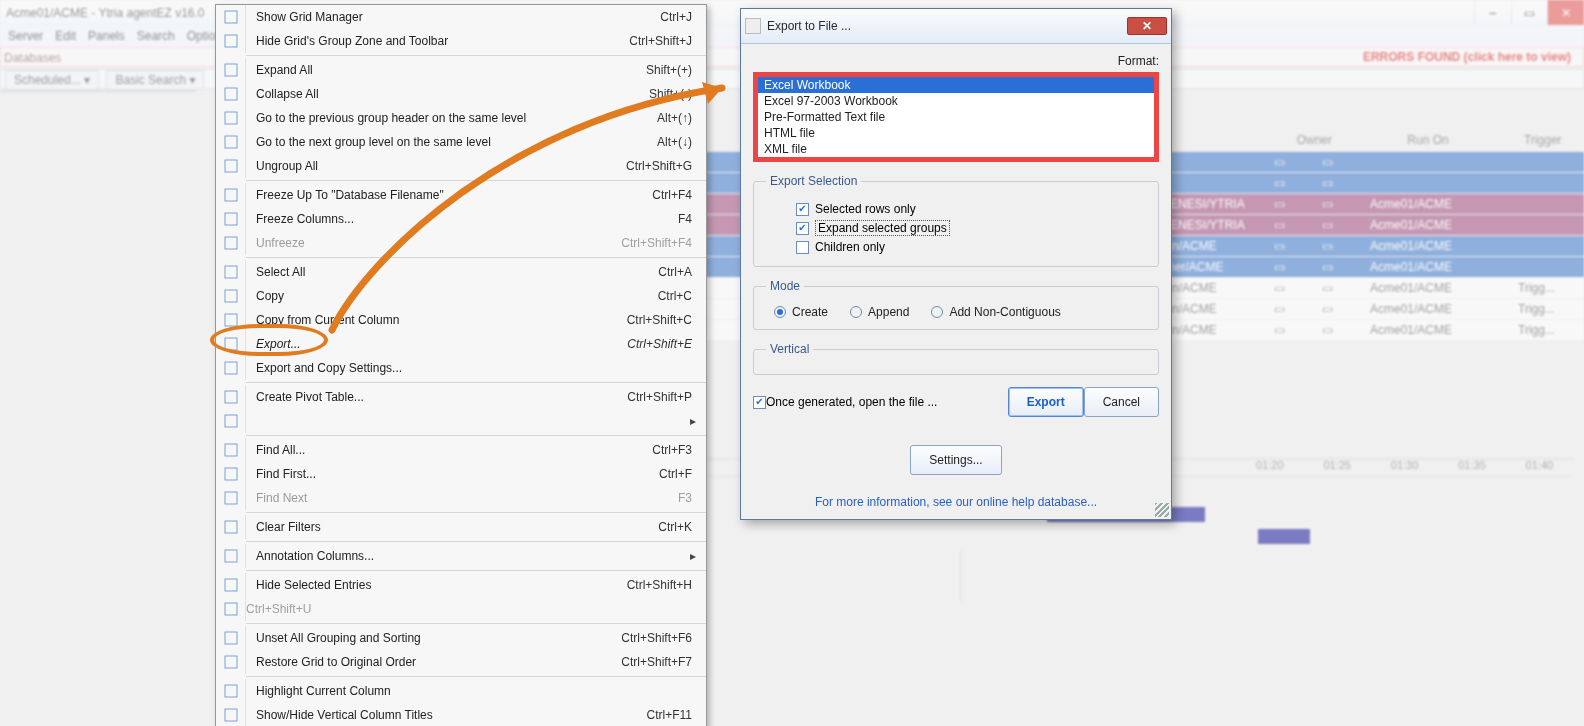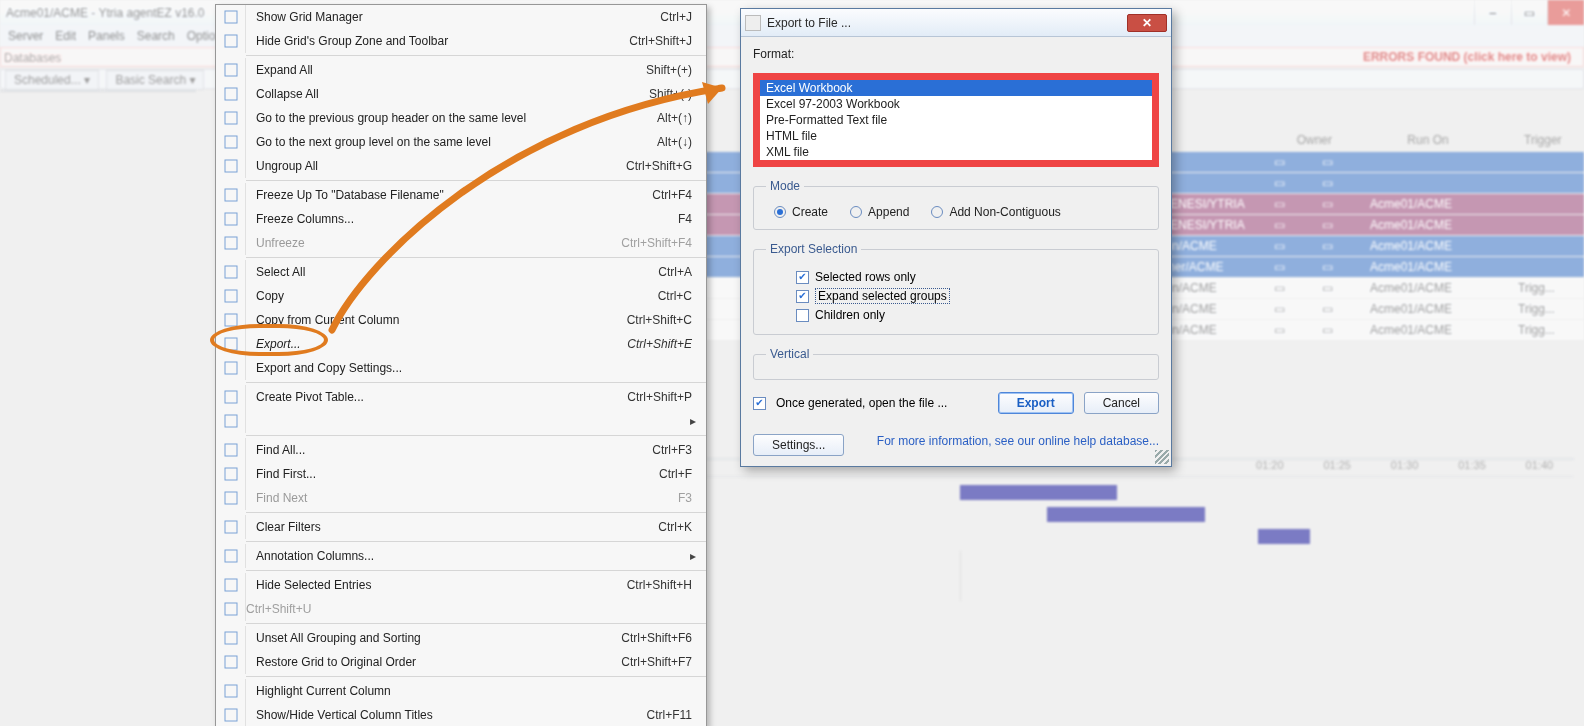--- a/index.html
+++ b/index.html
@@ -61,47 +61,47 @@
   .sub-arrow { position:absolute; right:10px; color:#444; }
   .export-circle { position:absolute; width:118px; height:32px; border:4px solid #e07b1f; border-radius:50%/60%; left:-6px; top:-8px; pointer-events:none; }
   .ctxrow.exportrow { position:relative;font-style:italic; }
 
   
   .arrow-svg { position:absolute; left:326px; top:80px; width:410px; height:260px; z-index:60; pointer-events:none; }
 
   
   .dlg { position:absolute; left:740px; top:8px; width:432px; background:#f0f0f0;
     border:1px solid #5a7aa0; box-shadow:4px 4px 10px rgba(0,0,0,.3); z-index:70; }
-  .dlg-title { height:28px; background:linear-gradient(#fbfcfe,#e2ecf7);
+  .dlg-title { height:35px; background:linear-gradient(#fbfcfe,#e2ecf7);
     display:flex; align-items:center; padding:0 4px; border-bottom:1px solid #b7c5d6; }
   .dlg-title .ticon { width:16px; height:16px; background:#eee; border:1px solid #bbb; margin-right:6px; }
   .dlg-title .tt { flex:1; color:#2a2a2a; }
   .dlg-close { width:40px; height:18px; background:#c94f44; color:#fff; display:flex; align-items:center; justify-content:center; border:1px solid #a03028; border-radius:2px; font-weight:700; }
   .dlg-body { padding:10px 12px 10px 12px; }
-  .fmt-label { color:#222; margin-bottom:12px; }
-  .fmt-list { border:7px solid #ef4444; background:#fff; }
+  .fmt-label { color:#222; margin-bottom:4px;text-align:right; }
+  .fmt-list { border:5px solid #ef4444; background:#fff; }
   .fmt-item { padding:1px 6px; color:#222; }
   .fmt-item.sel { background:#2a6fd6; color:#fff; }
   fieldset.fs { border:1px solid #c9ccd2; border-radius:3px; margin-top:12px; padding:10px 12px 8px 12px; }
   fieldset.fs legend { color:#3a5a8f; padding:0 4px; }
   .chk-row { display:flex; align-items:center; gap:6px; margin:4px 0 4px 30px; }
   .chk { width:13px; height:13px; border:1px solid #6a8cc0; background:#fff; display:inline-flex; align-items:center; justify-content:center; color:#2a6fd6; font-size:10px; line-height:10px; }
   .chk.on::before { content:"✔"; }
   .rad-row { display:flex; align-items:center; gap:22px; margin:2px 0 2px 8px; }
   .rad { width:12px; height:12px; border:1px solid #6a8cc0; border-radius:50%; display:inline-flex; align-items:center; justify-content:center; margin-right:6px; }
   .rad.on::before { content:""; width:6px; height:6px; border-radius:50%; background:#2a6fd6; display:block; }
   .rad-lbl { display:inline-flex; align-items:center; color:#222; }
   .rad-lbl.dis { color:#9c9c9c; }
   .rad.dis { border-color:#c0c0c0; }
   .dotted { border:1px dotted #3a5a8f; padding:0 2px; }
-  .dlg-actions { display:flex; align-items:center; margin-top:12px; gap:10px; }
-  .btn { height:22px; padding:0 18px; border:1px solid #8aa3c6; background:linear-gradient(#fdfdfe,#e7eef8); border-radius:3px; color:#222; display:inline-flex; align-items:center; }
+  .dlg-actions { display:flex; align-items:center; margin-top:12px; }
+  .btn { height:30px; padding:0 18px; border:1px solid #8aa3c6; background:linear-gradient(#fdfdfe,#e7eef8); border-radius:3px; color:#222; display:inline-flex; align-items:center; }
   .btn.primary { border-color:#4f86d9; box-shadow:0 0 0 1px #9ec2f3 inset; color:#063; color:#0a3; color:#222; }
   .btn.primary .bl { color:#1a5fc4; font-weight:600; }
-  .helprow { display:flex; align-items:flex-start; margin-top:20px; gap:10px; }
+  .helprow { display:flex; align-items:center; margin-top:28px; gap:10px;flex-direction:column; }
   .help-link { color:#2a5fc4; }
   .resize-grip { position:absolute; right:2px; bottom:2px; width:14px; height:14px;
     background:repeating-linear-gradient(135deg,#9aa 0 2px,transparent 2px 4px); }
 
   
   .winctrl { position:absolute; top:0; right:0; width:110px; height:25px; display:flex; }
   .winctrl div { flex:1; border-left:1px solid #ccc; display:flex; align-items:center; justify-content:center; }
   .winctrl .x { background:#d9534f; color:#fff; }
 
 </style>
@@ -524,56 +524,56 @@
   </div>
   <div class="dlg-body">
     <div class="fmt-label">Format:</div>
     <div class="fmt-list" id="fmt-list">
         <div class="fmt-item sel">Excel Workbook</div>
         <div class="fmt-item">Excel 97-2003 Workbook</div>
         <div class="fmt-item">Pre-Formatted Text file</div>
         <div class="fmt-item">HTML file</div>
         <div class="fmt-item">XML file</div>
       </div>
+
+    <fieldset class="fs">
+      <legend>Export Selection</legend>
+      <div class="chk-row">
+        <span class="chk on"></span>
+        <span>Selected rows only</span>
+      </div>
+      <div class="chk-row">
+        <span class="chk on"></span>
+        <span class="dotted">Expand selected groups</span>
+      </div>
+      <div class="chk-row">
+        <span class="chk"></span>
+        <span>Children only</span>
+      </div>
+    </fieldset>
 
     <fieldset class="fs">
       <legend>Mode</legend>
       <div class="rad-row">
         <span class="rad-lbl">
             <span class="rad on"></span>
             <span>Create</span>
           </span>
         <span class="rad-lbl">
             <span class="rad"></span>
             <span>Append</span>
           </span>
         <span class="rad-lbl">
             <span class="rad"></span>
             <span>Add Non-Contiguous</span>
           </span>
       </div>
     </fieldset>
 
     <fieldset class="fs">
-      <legend>Export Selection</legend>
-      <div class="chk-row">
-        <span class="chk on"></span>
-        <span>Selected rows only</span>
-      </div>
-      <div class="chk-row">
-        <span class="chk on"></span>
-        <span class="dotted">Expand selected groups</span>
-      </div>
-      <div class="chk-row">
-        <span class="chk"></span>
-        <span>Children only</span>
-      </div>
-    </fieldset>
-
-    <fieldset class="fs">
       <legend>Vertical</legend>
     </fieldset>
 
     <div class="dlg-actions">
       <span class="chk on"></span>
       <span style="flex:1">Once generated, open the file ...</span>
       <span class="btn primary">
           <span class="bl">Export</span>
         </span>
       <span class="btn">Cancel</span>

